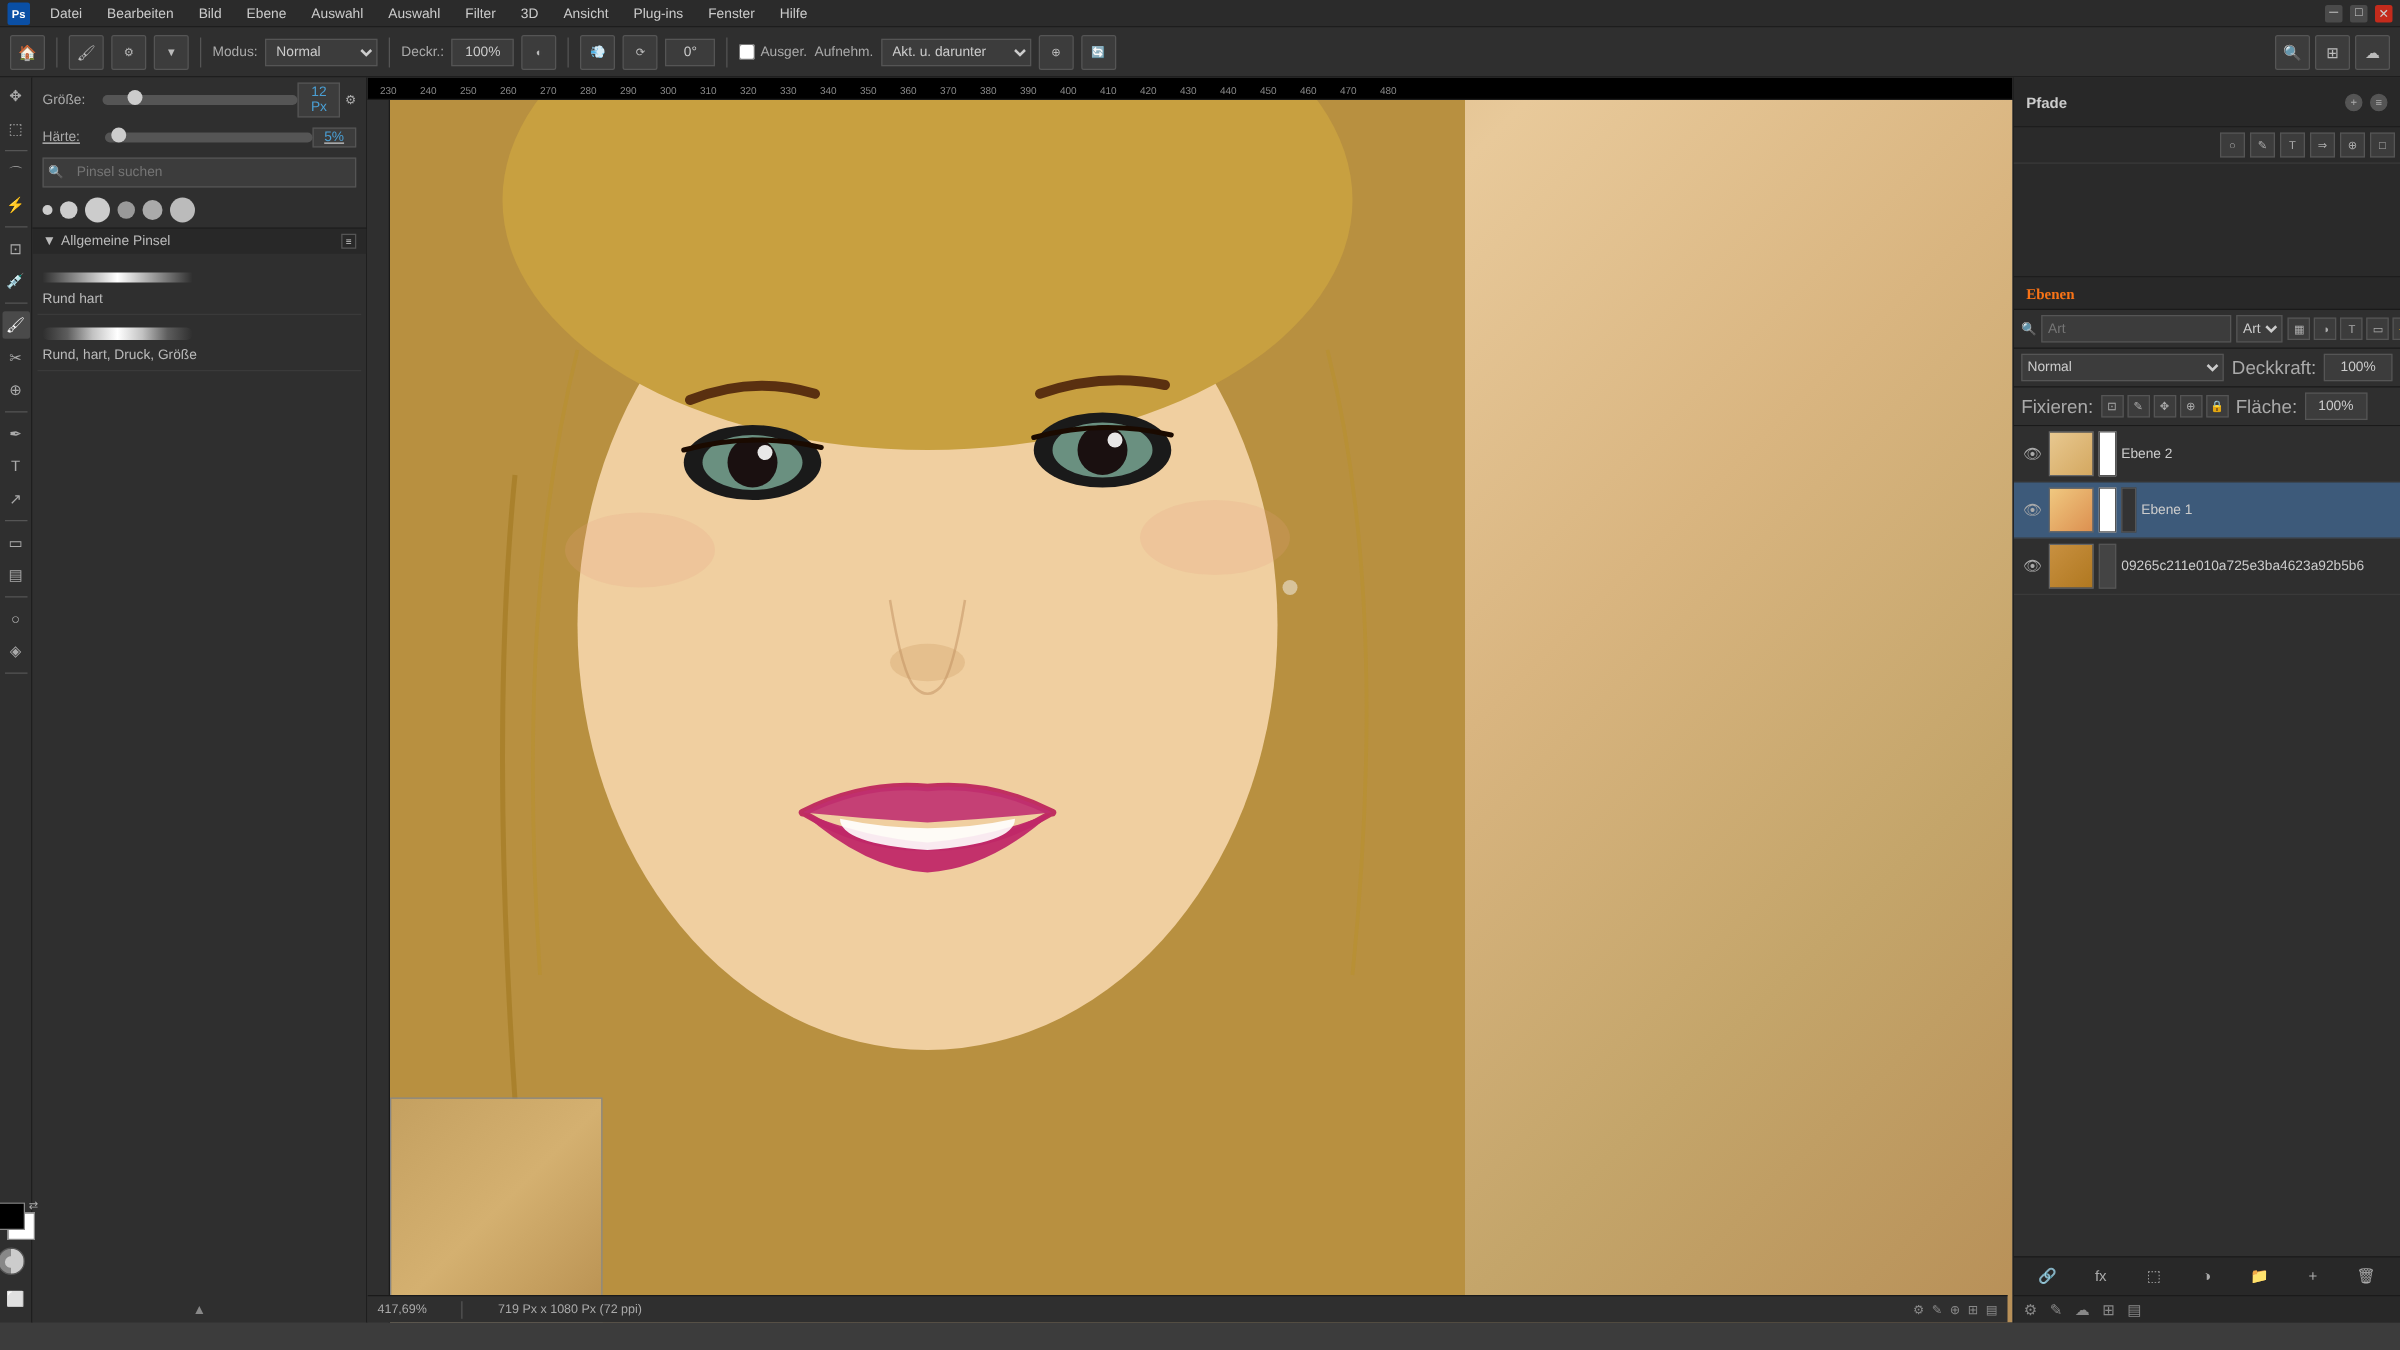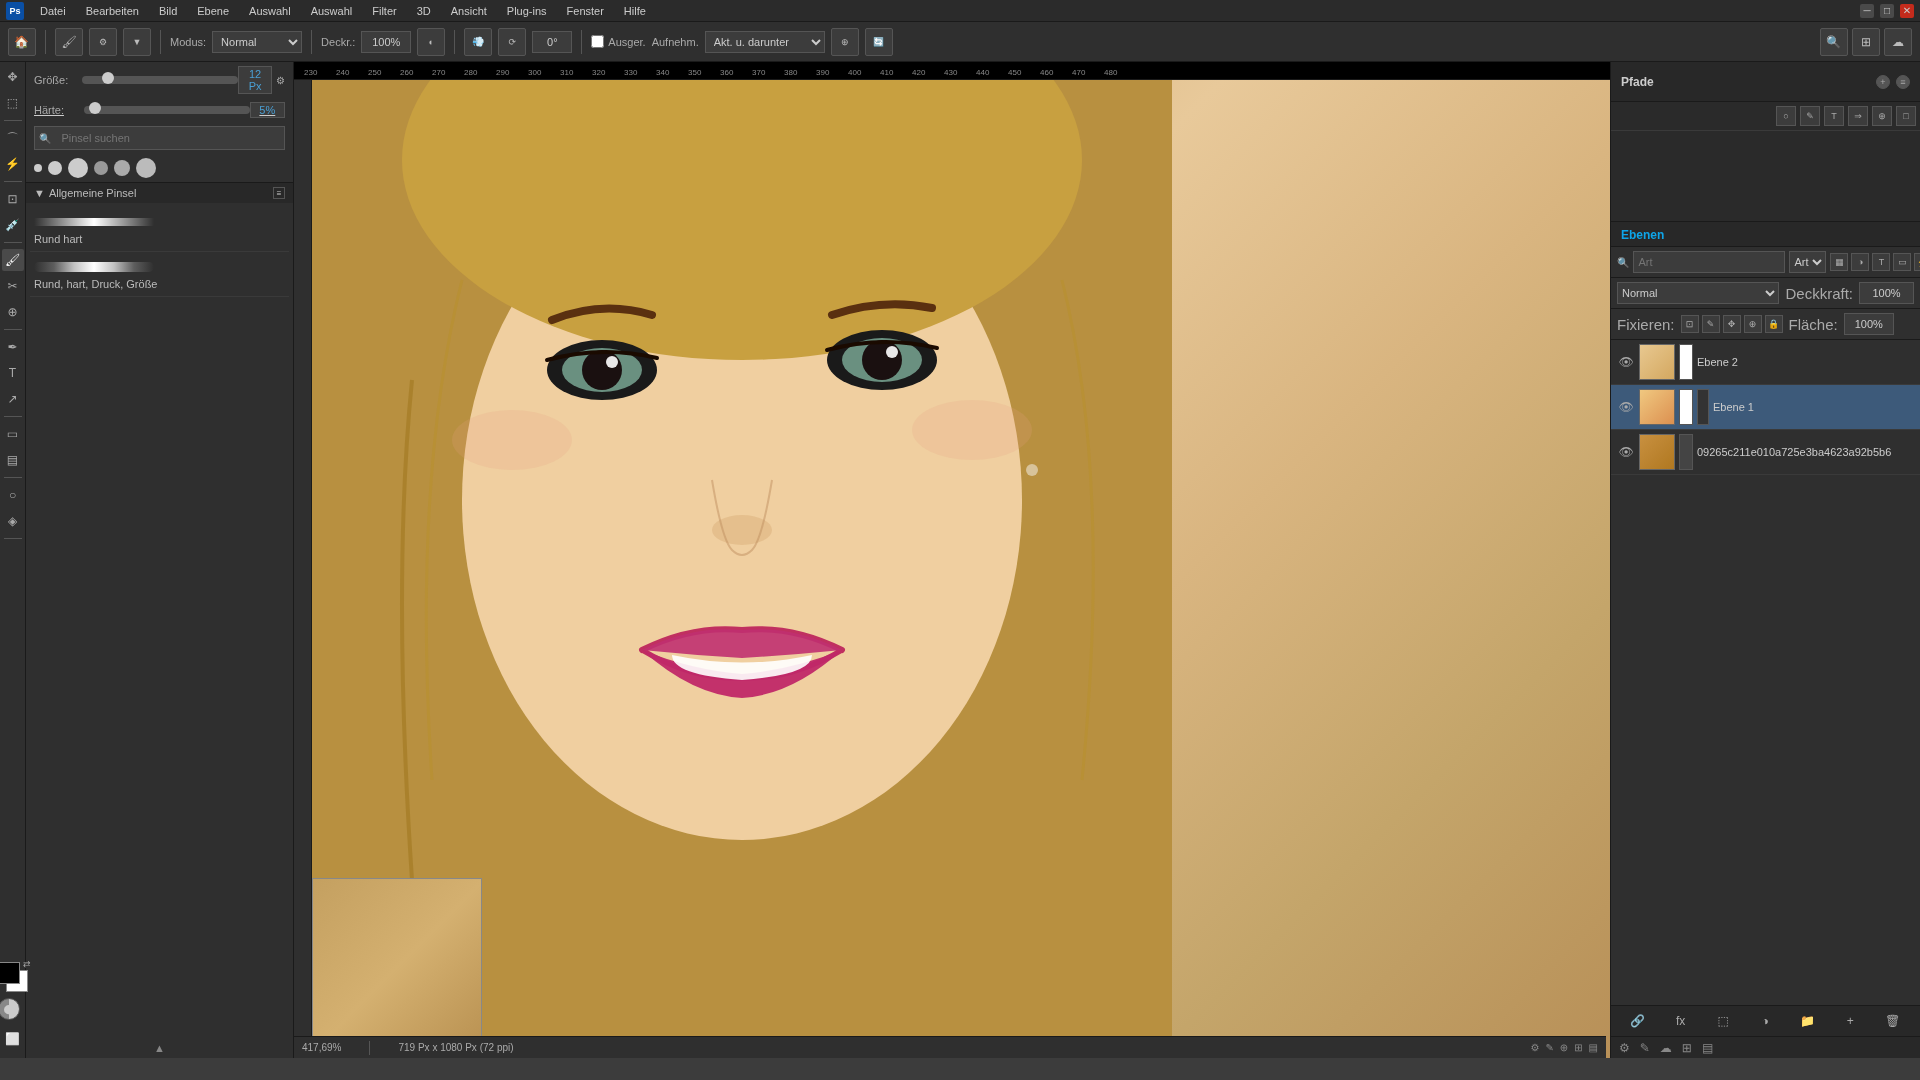--- a/index.html
+++ b/index.html
@@ -61,21 +61,21 @@
     
     #status-bar { position: absolute; bottom: 0; left: 0; right: 4px; height: 22px; background: #2f2f2f; border-top: 1px solid #1a1a1a; display: flex; align-items: center; padding: 0 8px; gap: 28px; z-index: 20; }
     #status-bar span { font-size: 10px; color: #aaa; }
 
     
     #right-panels { width: 310px; background: #2f2f2f; border-left: 1px solid #1a1a1a; display: flex; flex-direction: column; }
     #pfade-panel { height: 40px; display: flex; align-items: center; padding: 0 10px; border-bottom: 1px solid #1a1a1a; background: #282828; }
     #pfade-label { font-size: 12px; color: #ccc; font-weight: bold; }
     #ebenen-panel { flex: 1; display: flex; flex-direction: column; }
     #ebenen-header-bar { padding: 6px 10px 4px; background: #282828; border-bottom: 1px solid #1a1a1a; }
-    #ebenen-title { font-size: 12px; color: #0ea5e9; font-weight: bold; }
+    #ebenen-title { font-size: 12px; color: #f97316; font-weight: bold; font-family: Liberation Serif, serif; }
     #ebenen-controls { display: flex; align-items: center; gap: 6px; padding: 4px 6px; border-bottom: 1px solid #1a1a1a; }
     #ebenen-mode-select { background: #3c3c3c; border: 1px solid #555; color: #ccc; font-size: 11px; height: 22px; flex: 1; }
     .ebenen-label { font-size: 15px; color: #aaa; }
     .ebenen-pct { background: #3c3c3c; border: 1px solid #555; color: #ccc; font-size: 11px; height: 22px; width: 55px; text-align: center; }
     #ebenen-controls2 { display: flex; align-items: center; gap: 6px; padding: 4px 6px; border-bottom: 1px solid #1a1a1a; }
     #ebenen-search-row { display: flex; align-items: center; gap: 4px; padding: 4px 6px; border-bottom: 1px solid #1a1a1a; }
     #ebenen-search { background: #3c3c3c; border: 1px solid #555; color: #ccc; font-size: 11px; height: 22px; flex: 1; padding: 0 4px; }
     #ebenen-type-select { background: #3c3c3c; border: 1px solid #555; color: #ccc; font-size: 11px; height: 22px; width: 60px; }
     #ebenen-list { flex: 1; overflow-y: auto; background: #2f2f2f; }
     .ebene-row { display: flex; align-items: center; padding: 4px 6px; border-bottom: 1px solid #3a3a3a; gap: 4px; cursor: pointer; min-height: 42px; }

